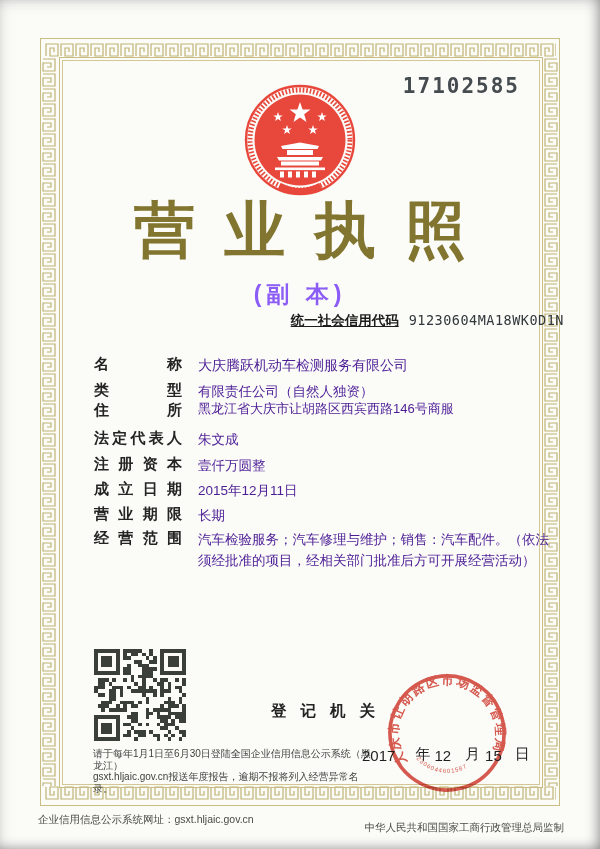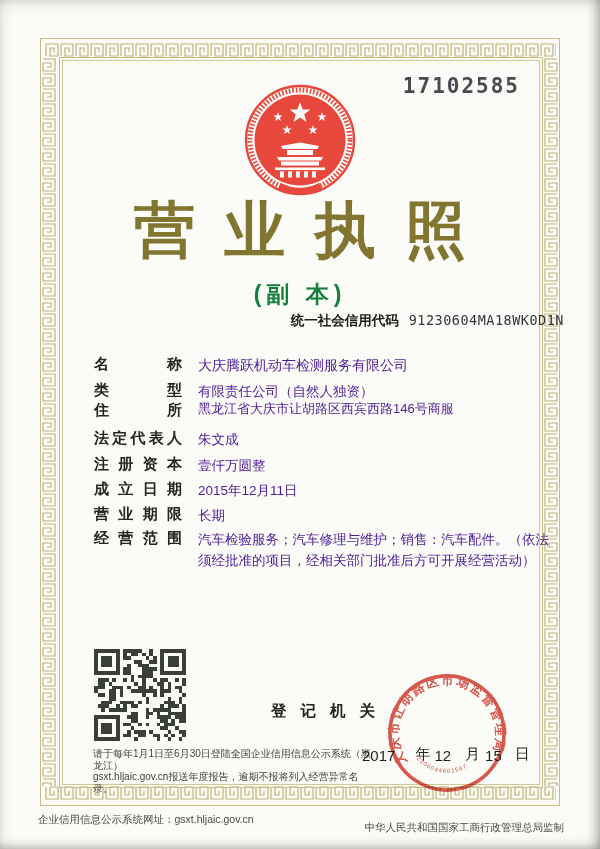--- a/index.html
+++ b/index.html
@@ -34,27 +34,27 @@
     font-family:"DejaVu Sans Mono", monospace;
     font-size:21px;font-weight:bold;letter-spacing:2px;color:#454b4f;
   }
   .emblem{position:absolute;left:233px;top:83px;}
   .title{
     position:absolute;left:134px;top:197px;width:332px;
     font-size:61px;font-weight:700;color:#81752f;line-height:1.1;
   }
   .subtitle{
     position:absolute;left:0;top:279px;width:600px;text-align:center;
-    font-size:23px;font-weight:600;letter-spacing:5px;color:#15803d;
+    font-size:23px;font-weight:600;letter-spacing:5px;color:#8b5cf6;
   }
   .credit-line{
     position:absolute;top:312px;right:36px;
     display:flex;align-items:baseline;gap:10px;
   }
-  .credit-label{font-size:13.5px;font-weight:700;color:#1d1d1b;}
+  .credit-label{font-size:13.5px;font-weight:700;color:#1d1d1b;text-decoration:underline;}
   .credit-value{font-family:"DejaVu Sans Mono", monospace;font-size:13.5px;color:#32373b;letter-spacing:.5px;}
 
   .fields{position:absolute;left:94px;top:355px;width:452px;}
   .frow{position:absolute;left:0;display:flex;gap:16px;align-items:flex-start;}
   .flabel{width:88px;flex:0 0 88px;font-size:15px;font-weight:700;color:#242422;}
   .fvalue{font-size:13.5px;color:#4c1d95;line-height:21px;}
   .fvalue.wide{width:352px;}
   .r0{top:0;}   .r0 .fvalue{font-size:14px;}
   .r1{top:26px;}
   .r2{top:46px;} .r2 .fvalue{font-size:13px;position:relative;top:-3px;}

